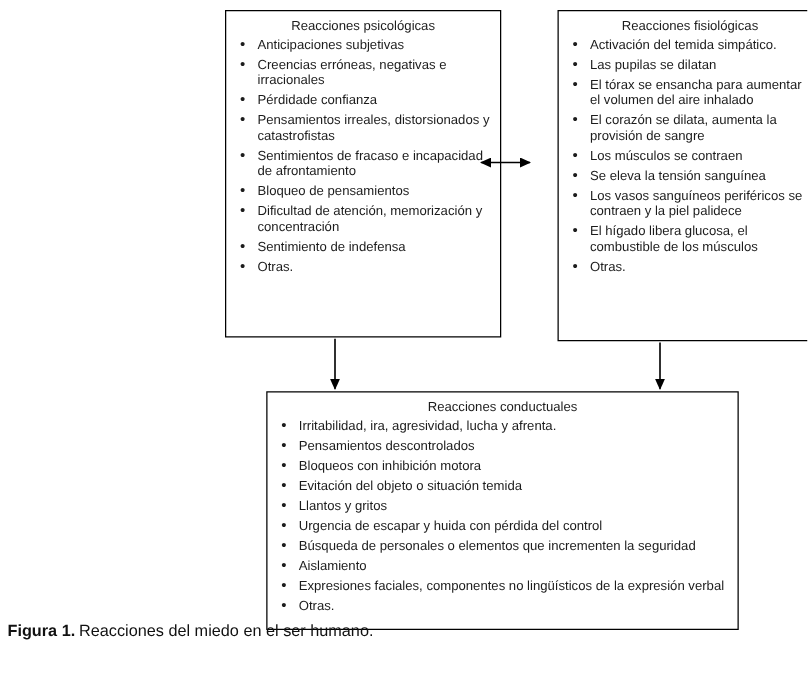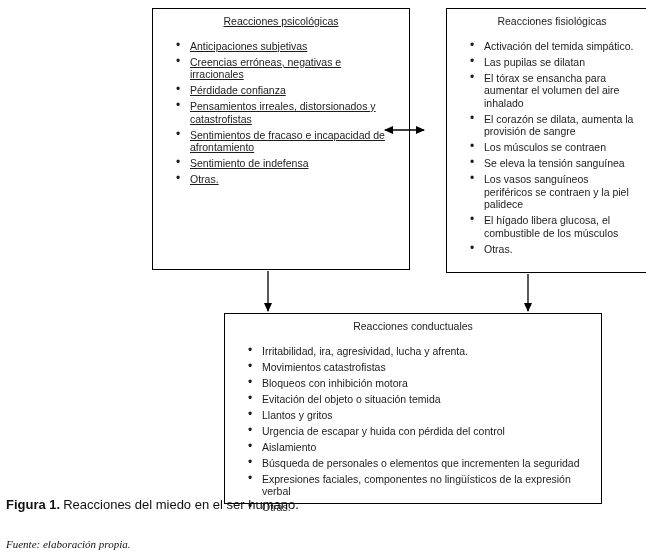--- a/index.html
+++ b/index.html
@@ -16,33 +16,33 @@
     color: #1c1c1c;
     overflow: hidden;
   }
   .box {
     position: absolute;
     border: 1px solid #000000;
     background: #ffffff;
     box-sizing: border-box;
     padding: 6px 8px 4px 8px;
   }
-  .box-psych  { left: 152px; top: 8px;   width: 258px; height: 262px; text-decoration: underline; }
+  .box-psych  { left: 180px; top: 8px;   width: 221px; height: 262px; }
   .box-phys   { left: 446px; top: 8px;   width: 212px; height: 265px; }
-  .box-behav  { left: 224px; top: 313px; width: 378px; height: 191px; }
+  .box-behav  { left: 213px; top: 313px; width: 378px; height: 191px; }
   .box-title {
     text-align: center;
     font-size: 10.5px;
     line-height: 12.5px;
     margin-bottom: 2px;
     white-space: nowrap;
   }
   ul.box-list {
     list-style: none;
-    margin: 12px;
+    margin: 0;
     padding: 0;
     font-size: 10.5px;
     line-height: 12.5px;
   }
   ul.box-list li {
     position: relative;
     padding-left: 17px;
     margin-bottom: 3.5px;
   }
   ul.box-list li::before {
@@ -88,20 +88,22 @@
 <div class="canvas">
 
   <div class="box box-psych">
     <div class="box-title">Reacciones psicológicas</div>
     <ul class="box-list">
         <li>Anticipaciones subjetivas</li>
         <li>Creencias erróneas, negativas e irracionales</li>
         <li>Pérdidade confianza</li>
         <li>Pensamientos irreales, distorsionados y catastrofistas</li>
         <li>Sentimientos de fracaso e incapacidad de afrontamiento</li>
+        <li>Bloqueo de pensamientos</li>
+        <li>Dificultad de atención, memorización y concentración</li>
         <li>Sentimiento de indefensa</li>
         <li>Otras.</li>
       </ul>
   </div>
 
   <div class="box box-phys">
     <div class="box-title">Reacciones fisiológicas</div>
     <ul class="box-list">
         <li>Activación del temida simpático.</li>
         <li>Las pupilas se dilatan</li>
@@ -112,42 +114,41 @@
         <li>Los vasos sanguíneos periféricos se contraen y la piel palidece</li>
         <li>El hígado libera glucosa, el combustible de los músculos</li>
         <li>Otras.</li>
       </ul>
   </div>
 
   <div class="box box-behav">
     <div class="box-title">Reacciones conductuales</div>
     <ul class="box-list">
         <li>Irritabilidad, ira, agresividad, lucha y afrenta.</li>
-        <li>Movimientos catastrofistas</li>
+        <li>Pensamientos descontrolados</li>
         <li>Bloqueos con inhibición motora</li>
         <li>Evitación del objeto o situación temida</li>
         <li>Llantos y gritos</li>
         <li>Urgencia de escapar y huida con pérdida del control</li>
+        <li>Búsqueda de personales o elementos que incrementen la seguridad</li>
         <li>Aislamiento</li>
-        <li>Búsqueda de personales o elementos que incrementen la seguridad</li>
         <li>Expresiones faciales, componentes no lingüísticos de la expresión verbal</li>
         <li>Otras.</li>
       </ul>
   </div>
 
   <svg class="arrows" viewBox="0 0 646 556" xmlns="http://www.w3.org/2000/svg">
     <defs>
       <marker id="ah" markerWidth="9" markerHeight="8" refX="8" refY="4" orient="auto-start-reverse" markerUnits="userSpaceOnUse">
         <path d="M0,0 L9,4 L0,8 z" fill="#000"></path>
       </marker>
     </defs>
     <line x1="385" y1="130" x2="424" y2="130" stroke="#000" stroke-width="1.3" marker-start="url(#ah)" marker-end="url(#ah)"></line>
     <line x1="268" y1="271" x2="268" y2="311" stroke="#000" stroke-width="1.3" marker-end="url(#ah)"></line>
     <line x1="528" y1="274" x2="528" y2="311" stroke="#000" stroke-width="1.3" marker-end="url(#ah)"></line>
   </svg>
 
   <div class="caption">
     <span class="cap-label">Figura 1.</span><span class="cap-text">Reacciones del miedo en el ser humano.</span>
   </div>
 
-  <div class="source">Fuente: elaboración propia.</div>
 
 </div>
 
 </body></html>

